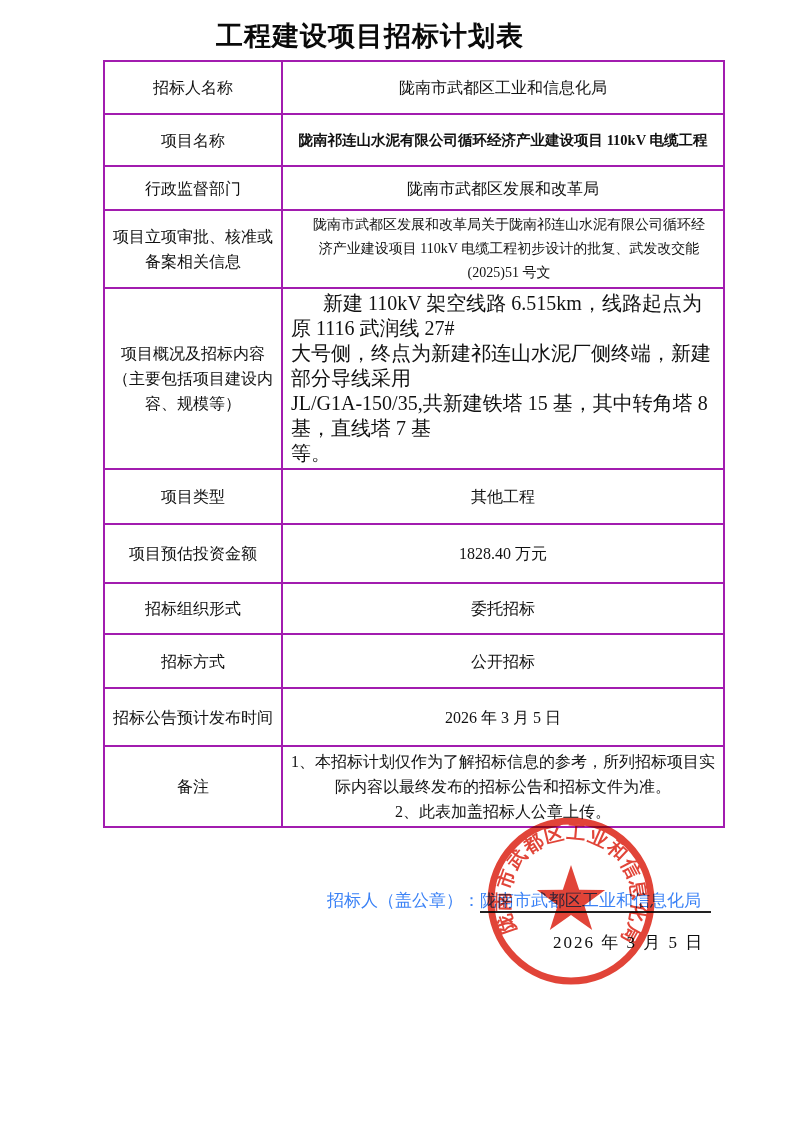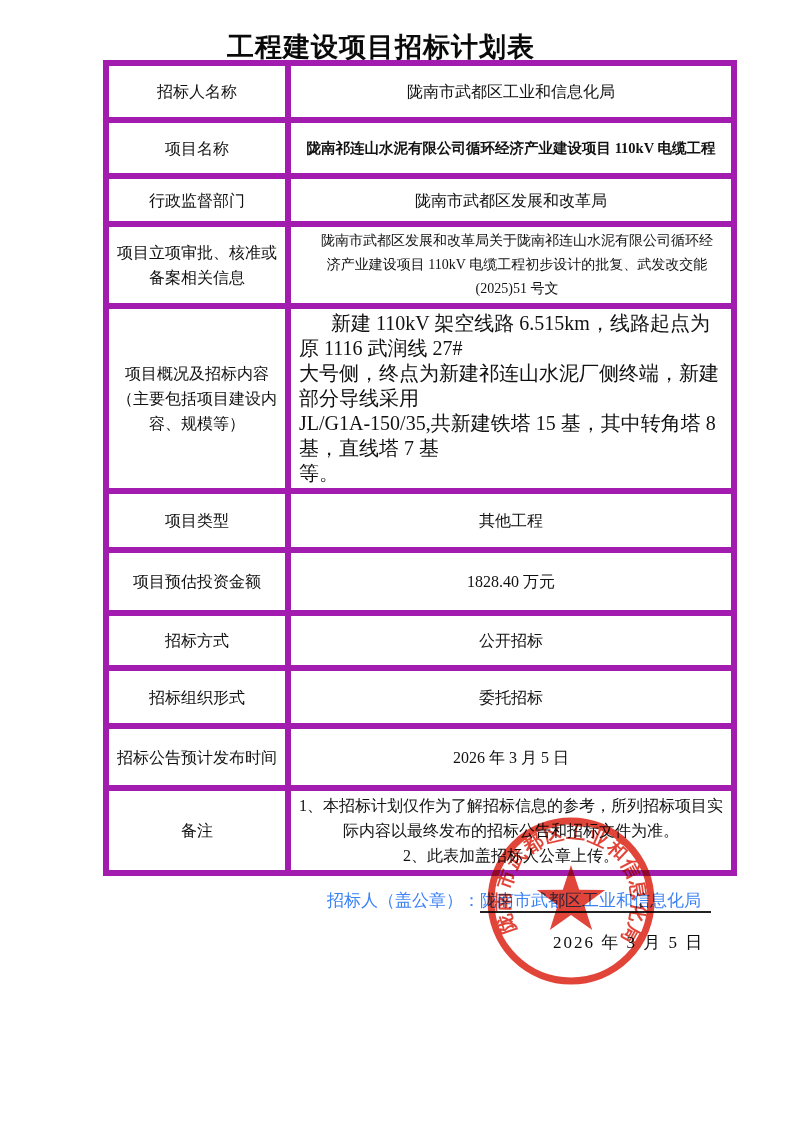--- a/index.html
+++ b/index.html
@@ -3,30 +3,30 @@
 <meta charset="utf-8">
 <style>
   html,body{margin:0;padding:0;}
   body{
     width:793px;height:1122px;position:relative;background:#ffffff;
     font-family:"Liberation Serif","DejaVu Serif",serif;color:#111;
     overflow:hidden;
   }
   .page{position:absolute;inset:0;}
   .title{
-    position:absolute;top:18px;left:0;width:740px;margin:11px;
+    position:absolute;top:18px;left:0;width:740px;margin:0;
     text-align:center;font-size:27px;font-weight:bold;letter-spacing:1px;
     font-family:"Liberation Sans","DejaVu Sans",sans-serif;color:#0a0a0a;
   }
   table.bid-table{
     position:absolute;left:103px;top:60px;width:588px;
     border-collapse:collapse;table-layout:fixed;
   }
   .bid-table td{
-    border:6px solid #a21caf;vertical-align:middle;
+    border:2px solid #a21caf;vertical-align:middle;
     font-size:16px;line-height:25px;color:#111;
   }
   .bid-table td.label-cell{
     width:164px;text-align:center;padding:2px 6px;
   }
   .bid-table td.value-cell{
     width:424px;text-align:center;padding:2px 8px;white-space:pre-line;
   }
   
   .bid-table tr:nth-child(1) td{height:47px;}
@@ -106,26 +106,26 @@
     </tr>
         <tr>
       <td class="label-cell">项目类型</td>
       <td class="value-cell">其他工程</td>
     </tr>
         <tr>
       <td class="label-cell">项目预估投资金额</td>
       <td class="value-cell">1828.40 万元</td>
     </tr>
         <tr>
+      <td class="label-cell">招标组织形式</td>
+      <td class="value-cell">委托招标</td>
+    </tr>
+        <tr>
       <td class="label-cell">招标方式</td>
       <td class="value-cell">公开招标</td>
-    </tr>
-        <tr>
-      <td class="label-cell">招标组织形式</td>
-      <td class="value-cell">委托招标</td>
     </tr>
         <tr>
       <td class="label-cell">招标公告预计发布时间</td>
       <td class="value-cell">2026 年 3 月 5 日</td>
     </tr>
         <tr>
       <td class="label-cell">备注</td>
       <td class="value-cell">1、本招标计划仅作为了解招标信息的参考，所列招标项目实际内容以最终发布的招标公告和招标文件为准。
 2、此表加盖招标人公章上传。</td>
     </tr>

